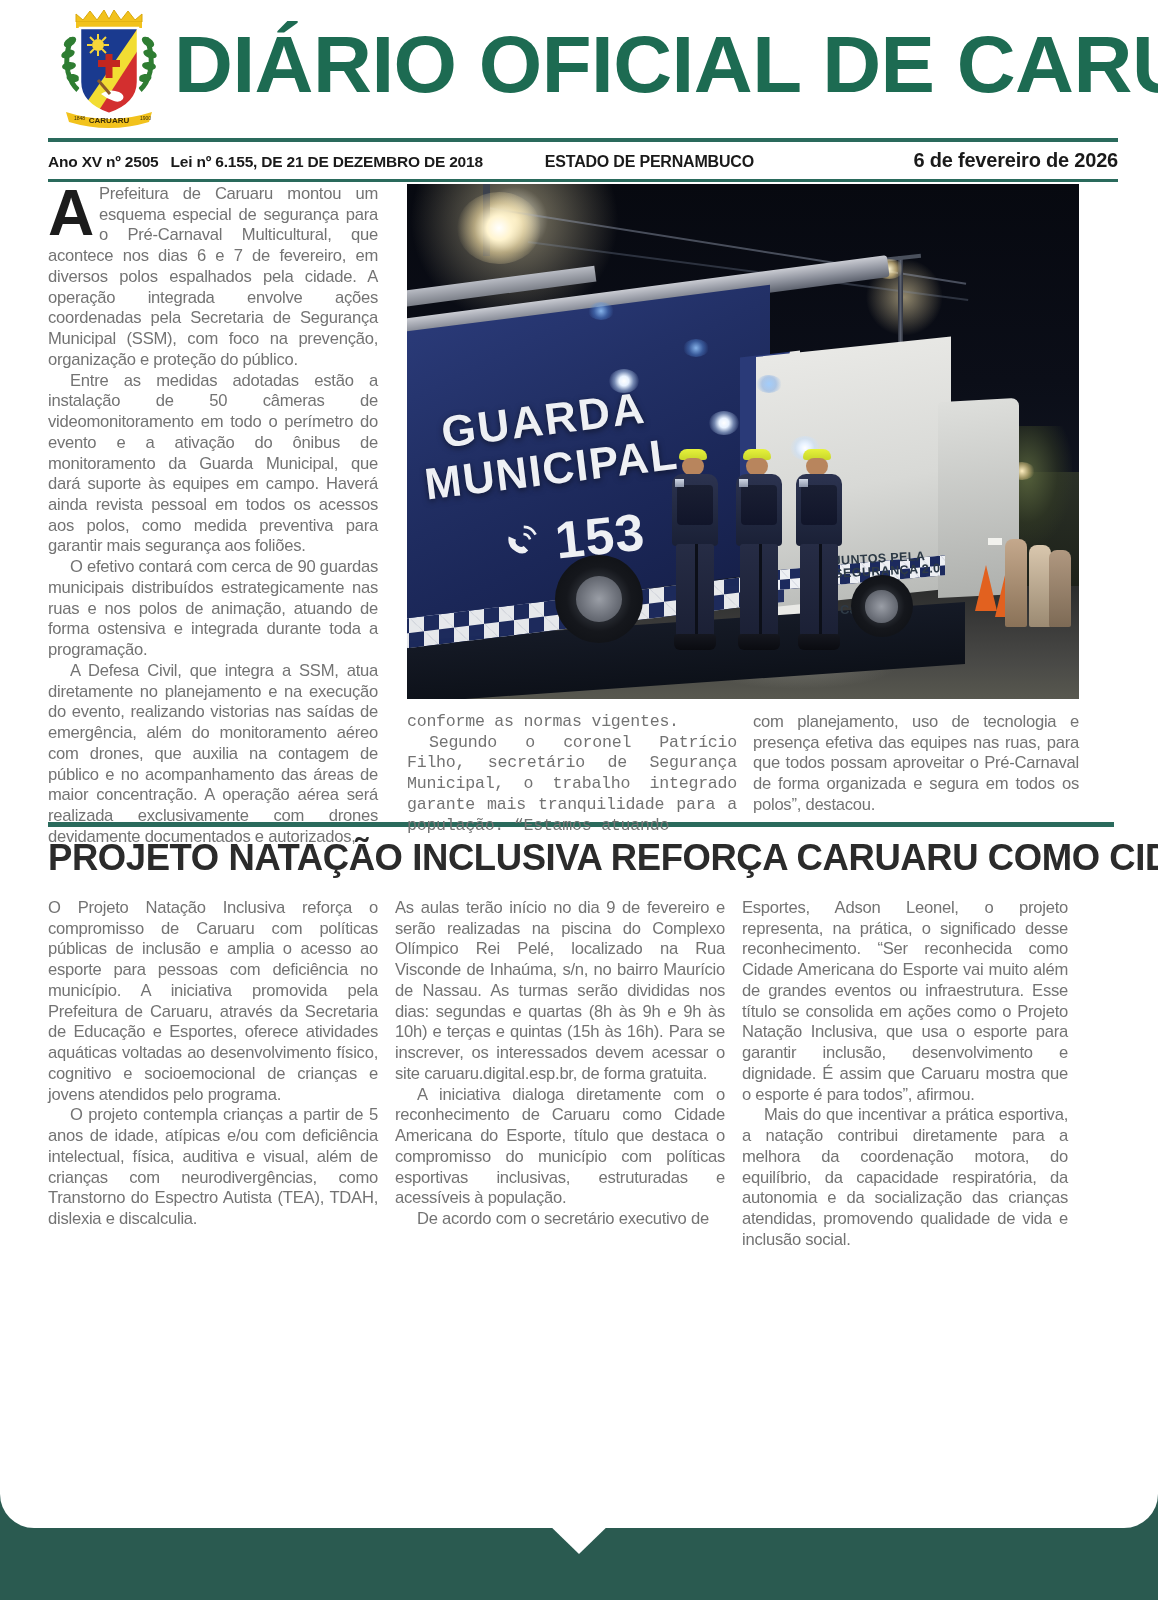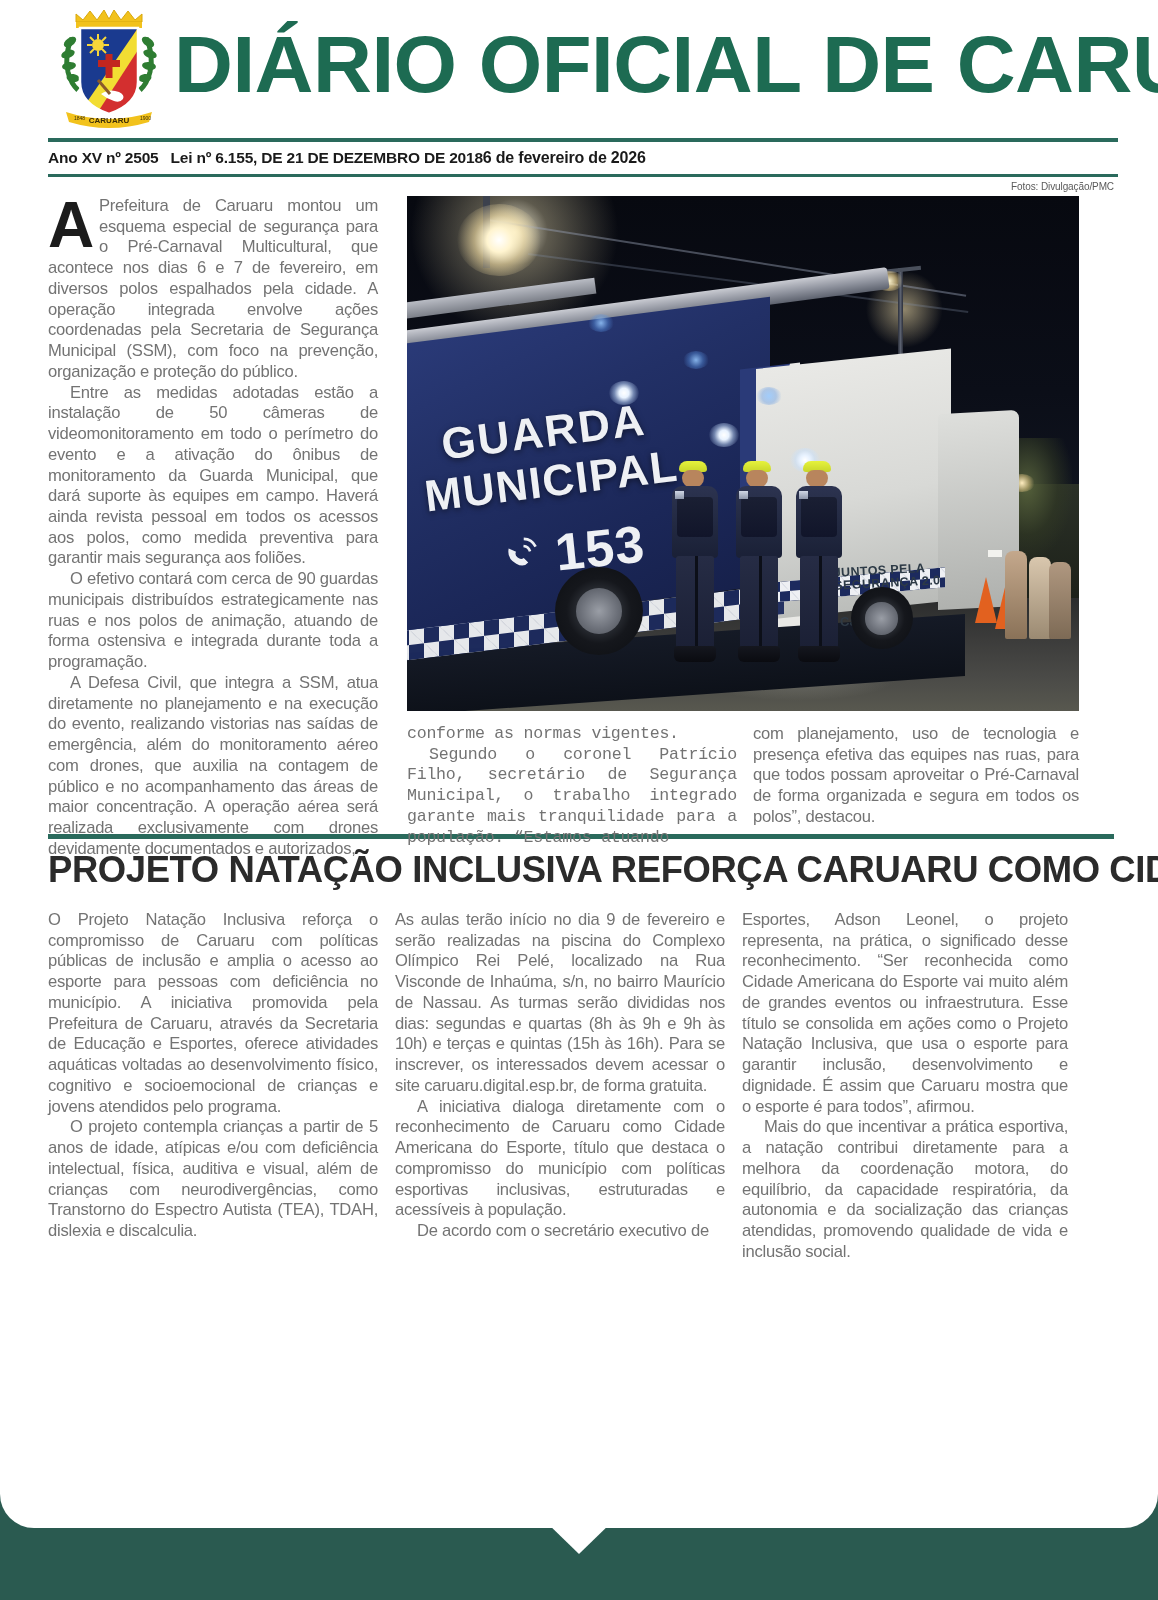--- a/index.html
+++ b/index.html
@@ -70,21 +70,21 @@
     align-items: baseline;
     padding: 7px 0 7px 0;
     font-size: 15.5px;
     font-weight: 700;
     color: #1a1a1a;
     letter-spacing: -0.2px;
   }
   .infobar .ano { flex: 0 0 auto; text-align: center; }
   .infobar .lei { flex: 0 0 auto; margin-left: 12px; }
   .infobar .estado { flex: 1 1 auto; text-align: left; padding-left: 62px; font-size: 16px;}
-  .infobar .data { flex: 0 0 auto; font-size: 16px; }
+  .infobar .data { flex: 0 0 auto; font-size: 20px; }
 
   
   .lead {
     padding: 20px 44px 0 48px;
     text-align: center;
   }
   .lead h1 {
     font-family: "Liberation Sans Narrow","Liberation Sans", sans-serif;
     font-weight: 700;
     font-size: 60px;
@@ -506,26 +506,26 @@
         <text x="92" y="112" font-size="5" fill="#3a2c06" font-family="Liberation Sans, sans-serif">1900</text>
       </svg>
       <div class="masthead-title">DIÁRIO OFICIAL DE CARUARU</div>
     </div>
 
     <div class="rule-wrap">
       <div class="rule-thick"></div>
       <div class="infobar">
         <span class="ano">Ano XV  nº 2505</span>
         <span class="lei">Lei nº 6.155, DE 21 DE DEZEMBRO DE 2018</span>
+        <span class="estado">ESTADO DE PERNAMBUCO</span>
         <span class="data">6 de fevereiro de 2026</span>
       </div>
       <div class="rule-thin"></div>
     </div>
 
-    <div class="credit">Fotos: Divulgação/PMC</div>
 
     <div class="story1">
       <div class="col c1">
         <p class="dropcap">A Prefeitura de Caruaru montou um esquema especial de segurança para o Pré-Carnaval Multicultural, que acontece nos dias 6 e 7 de fevereiro, em diversos polos espalhados pela cidade. A operação integrada envolve ações coordenadas pela Secretaria de Segurança Municipal (SSM), com foco na prevenção, organização e proteção do público.</p>
         <p>Entre as medidas adotadas estão a instalação de 50 câmeras de videomonitoramento em todo o perímetro do evento e a ativação do ônibus de monitoramento da Guarda Municipal, que dará suporte às equipes em campo. Haverá ainda revista pessoal em todos os acessos aos polos, como medida preventiva para garantir mais segurança aos foliões.</p>
         <p>O efetivo contará com cerca de 90 guardas municipais distribuídos estrategicamente nas ruas e nos polos de animação, atuando de forma ostensiva e integrada durante toda a programação.</p>
         <p>A Defesa Civil, que integra a SSM, atua diretamente no planejamento e na execução do evento, realizando vistorias nas saídas de emergência, além do monitoramento aéreo com drones, que auxilia na contagem de público e no acompanhamento das áreas de maior concentração. A operação aérea será realizada exclusivamente com drones devidamente documentados e autorizados,</p>
       </div>
 
       <div class="photo">

